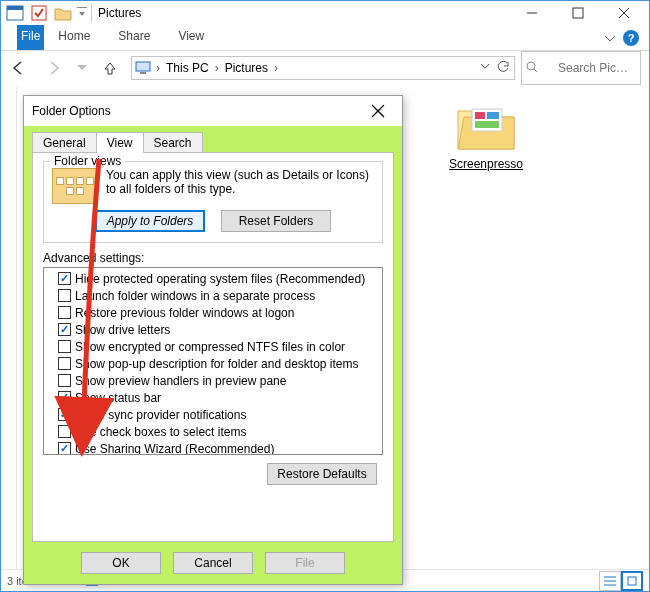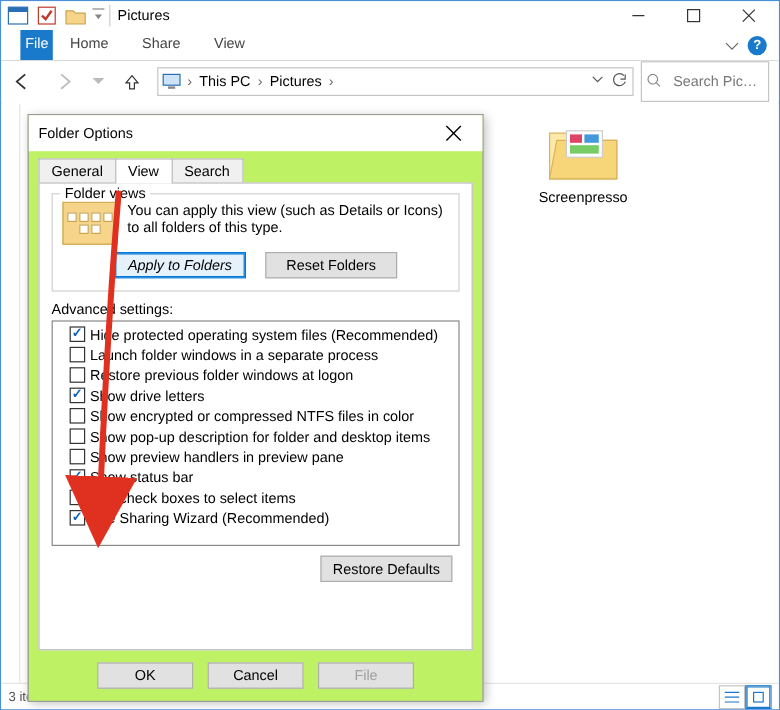--- a/index.html
+++ b/index.html
@@ -24,27 +24,27 @@
 
   
   .addr { height:34px; display:flex; align-items:center; gap:6px; padding:2px 8px 2px 2px; background:#fff;}
   .navbtn { width:30px; height:30px; display:flex; align-items:center; justify-content:center; color:#555;}
   .navbtn.disabled {color:#bbb;}
   .breadcrumb { flex:1; height:24px; border:1px solid #c5c5c5; display:flex; align-items:center; padding:0 2px; gap:2px; background:#fff;}
   .breadcrumb .bicon {width:18px;height:18px;display:flex;align-items:center;justify-content:center;}
   .bc-seg { padding:0 2px; color:#000;}
   .bc-sep { color:#666; padding:0 2px;}
   .bc-tools {margin-left:auto; display:flex; gap:2px; padding-right:2px;}
-  .searchbox { width:107px; height:24px; border:1px solid #c5c5c5; display:flex; align-items:center; padding:16px 4px; color:#777; gap:10px; background:#fff;}
+  .searchbox { width:120px; height:24px; border:1px solid #c5c5c5; display:flex; align-items:center; padding:16px 4px; color:#777; gap:20px; background:#fff;}
 
   
   .content { position:absolute; top:86px; left:0; right:0; bottom:22px; background:#fff;}
   .leftnav { position:absolute; left:0; top:0; bottom:0; width:16px; border-right:1px solid #e5e5e5;}
   .items { position:absolute; left:16px; top:14px;}
-  .fitem { width:90px; text-align:center; font-size:12px; color:#000;}
+  .fitem { width:90px; text-align:center; font-size:12px; color:#000;text-decoration:underline;}
   .fitem .ficon { width:64px; height:52px; margin:0 auto 4px; position:relative;}
 
   
   .status { position:absolute; left:0; right:0; bottom:0; height:22px; border-top:1px solid #e5e5e5; display:flex; align-items:center; padding:0 6px; font-size:11px; color:#555; background:#fff;}
   .status .sseg {display:flex; align-items:center; gap:4px; padding-right:10px;}
   .viewbtns {margin-left:auto; display:flex; gap:0;}
   .viewbtn {width:22px;height:20px;border:1px solid #c5c5c5;display:flex;align-items:center;justify-content:center;}
   .viewbtn.active{border-color:#1979ca; box-shadow:0 0 0 1px #1979ca inset;}
 
   
@@ -312,20 +312,24 @@
         </div>
       <div class="advrow">
           <span class="cb"></span>
           <span>Show preview handlers in preview pane</span>
         </div>
       <div class="advrow">
           <span class="cb checked"></span>
           <span>Show status bar</span>
         </div>
       <div class="advrow">
+          <span class="cb checked"></span>
+          <span>Show sync provider notifications</span>
+        </div>
+      <div class="advrow">
           <span class="cb"></span>
           <span>Use check boxes to select items</span>
         </div>
       <div class="advrow">
           <span class="cb checked"></span>
           <span>Use Sharing Wizard (Recommended)</span>
         </div>
 
     </div>
 

